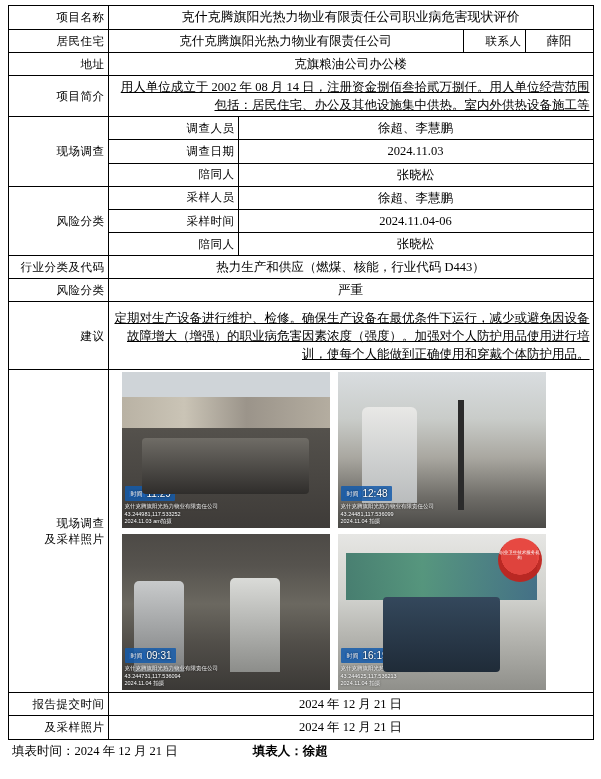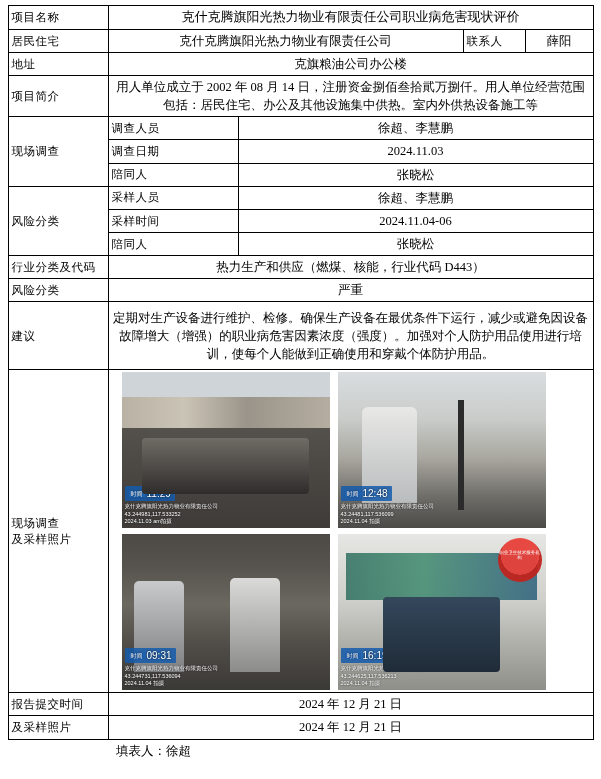--- a/index.html
+++ b/index.html
@@ -20,38 +20,39 @@
     margin: 5px auto 0 auto;
     table-layout: fixed;
   }
   table.doc td {
     border: 1px solid #000;
     padding: 2px 3px;
     vertical-align: middle;
     line-height: 1.45;
   }
   .lbl {
-    text-align: left;
+    text-align: right;
     font-size: 11.5px;
     letter-spacing: 0.5px;
   }
   .val {
     text-align: center;
     font-size: 12.5px;
   }
   .title-val {
     text-align: center;
     font-size: 13px;
     margin-left: 26px;
   }
   .just {
-    text-align: center;
+    text-align: right;
     font-size: 12.5px;
     padding: 3px 6px;
     line-height: 1.6;
+    text-decoration: underline;
   }
 
   
   .photos-cell {
     padding: 4px 2px 4px 2px;
     vertical-align: top;
   }
   .photo-grid {
     display: flex;
     flex-wrap: wrap;
@@ -167,21 +168,21 @@
     opacity: .95;
   }
   .footer {
     width: 585px;
     margin: 0 auto;
     display: flex;
     font-size: 12.5px;
     padding-top: 3px;
   }
   .footer .f1 { padding-left: 4px; }
-  .footer .f2 { margin-left: 108px; }
+  .footer .f2 { margin-left: 75px; font-weight: bold; }
 </style>
 </head>
 <body>
 
 <table class="doc">
   <colgroup>
     <col style="width:100px">
     <col style="width:130px">
     <col style="width:225px">
     <col style="width:62px">
@@ -309,16 +310,19 @@
   </tr>
 
   <tr>
     <td class="lbl">及采样照片</td>
     <td class="val" colspan="4">2024 年 12 月 21 日</td>
   </tr>
 </tbody>
   </table>
 
 <div class="footer">
+  <div class="f1">
+    <span>填表时间：</span><span>2024 年 12 月 21 日</span>
+  </div>
   <div class="f2">
     <span>填表人：</span><span>徐超</span>
   </div>
 </div>
 
 </body></html>

